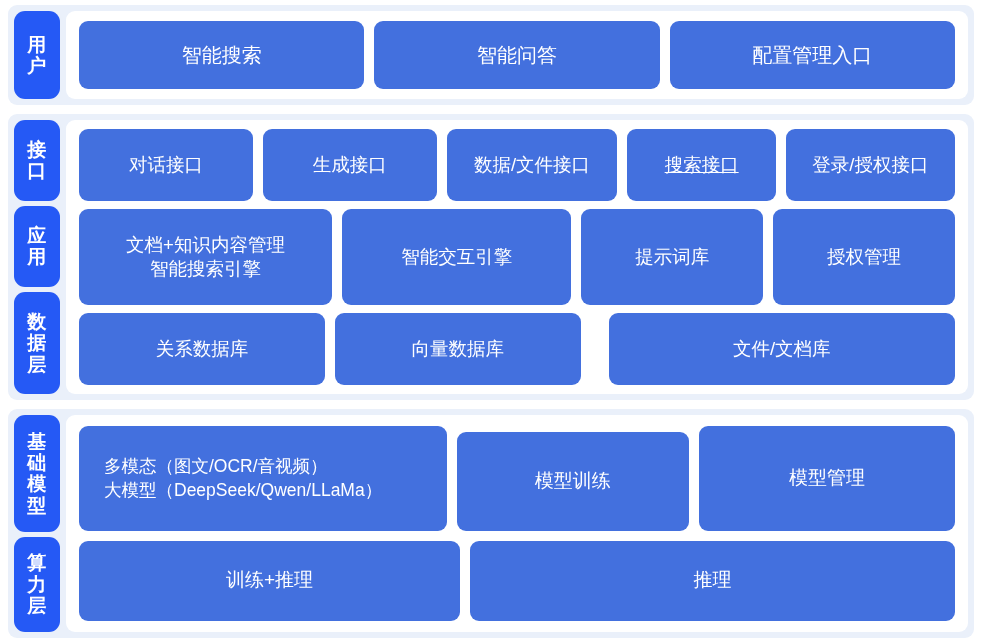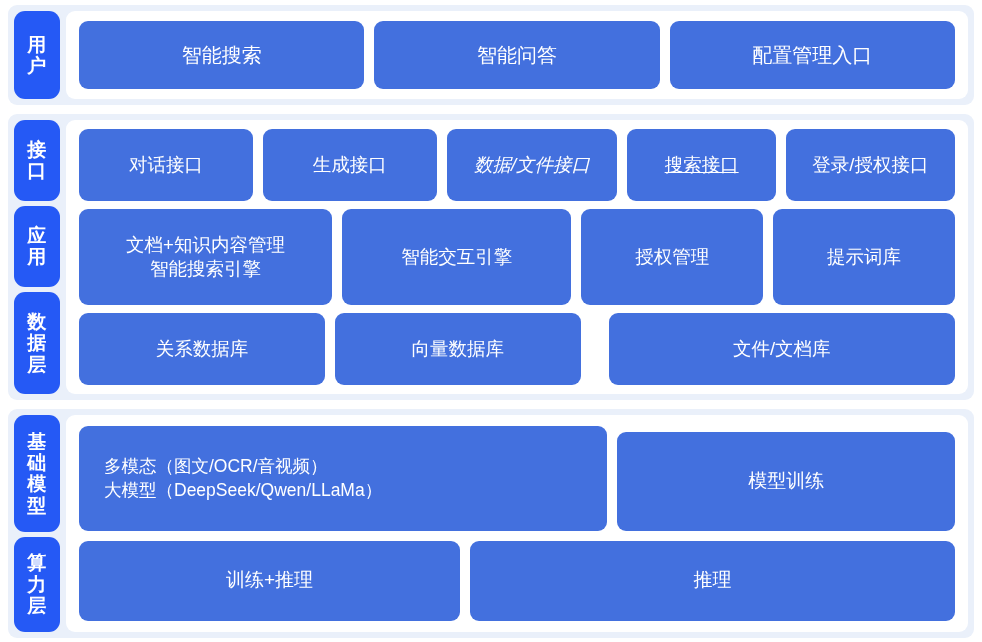--- a/index.html
+++ b/index.html
@@ -153,30 +153,30 @@
       <div class="tab">
           <span>数</span>
           <span>据</span>
           <span>层</span>
         </div>
     </div>
     <div class="panel">
       <div class="row">
           <div class="card" style="flex: 1.02 1 0px;">对话接口</div>
           <div class="card" style="flex: 1.02 1 0px;">生成接口</div>
-          <div class="card" style="flex: 1 1 0px; font-style: italic;">数据/文件接口</div>
+          <div class="card" style="flex: 1 1 0px;">数据/文件接口</div>
           <div class="card" style="flex: 0.86 1 0px; text-decoration: underline;">搜索接口</div>
           <div class="card" style="flex: 0.99 1 0px;">登录/授权接口</div>
         </div>
       <div class="row">
           <div class="card multiline" style="flex: 1.22 1 0px;">文档+知识内容管理
 智能搜索引擎</div>
           <div class="card" style="flex: 1.1 1 0px;">智能交互引擎</div>
+          <div class="card" style="flex: 0.86 1 0px;">提示词库</div>
           <div class="card" style="flex: 0.86 1 0px;">授权管理</div>
-          <div class="card" style="flex: 0.86 1 0px;">提示词库</div>
         </div>
       <div class="row">
           <div class="card" style="flex: 1 1 0px;">关系数据库</div>
           <div class="card" style="flex: 1 1 0px;">向量数据库</div>
           <div class="card" style="flex: 1.43 1 0px; margin-left: 18px;">文件/文档库</div>
         </div>
     </div>
   </div>
 
   <div class="section bottom-section">
@@ -191,20 +191,21 @@
           <span>算</span>
           <span>力</span>
           <span>层</span>
         </div>
     </div>
     <div class="panel">
       <div class="row">
           <div class="card model-card" style="flex: 1.42 1 0px;">多模态（图文/OCR/音视频）
 大模型（DeepSeek/Qwen/LLaMa）</div>
           <div class="card" style="flex: 0.93 1 0px; margin-top: 6px;">模型训练</div>
+          <div class="card" style="flex: 1.03 1 0px;">模型管理</div>
         </div>
       <div class="row">
           <div class="card" style="flex: 0.92 1 0px;">训练+推理</div>
           <div class="card" style="flex: 1.18 1 0px;">推理</div>
         </div>
     </div>
   </div>
 
 </div>
 

